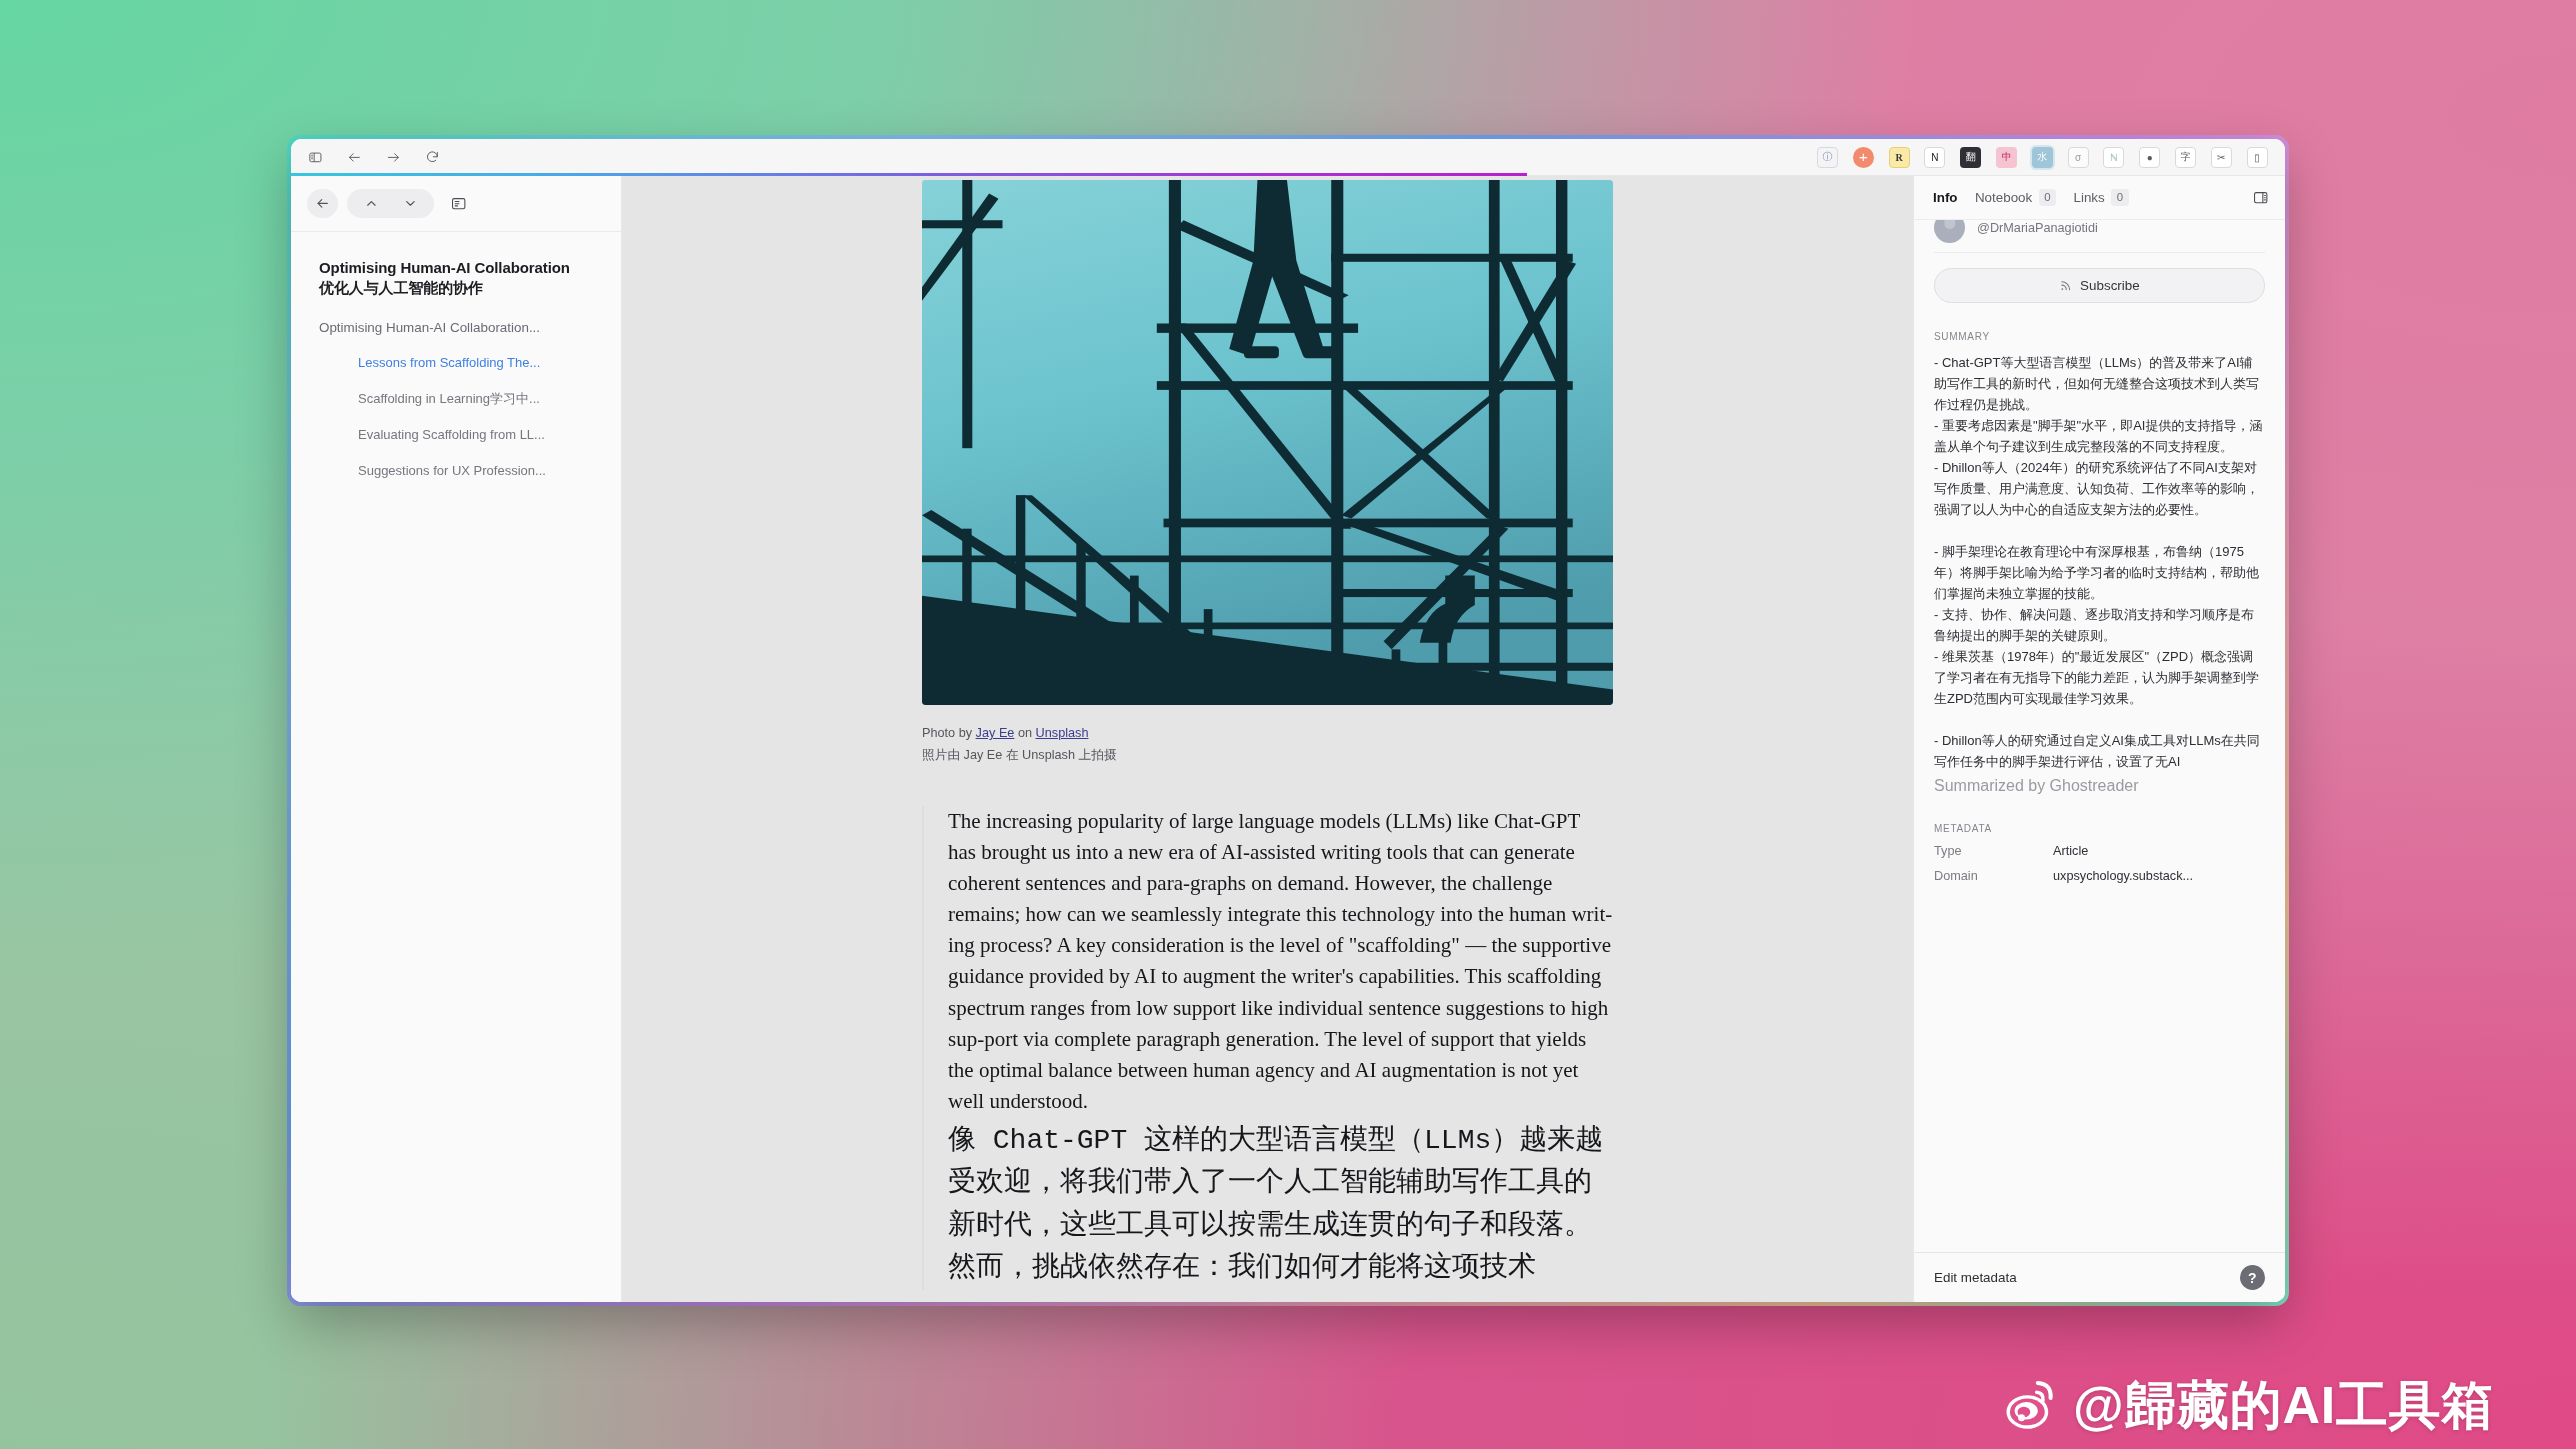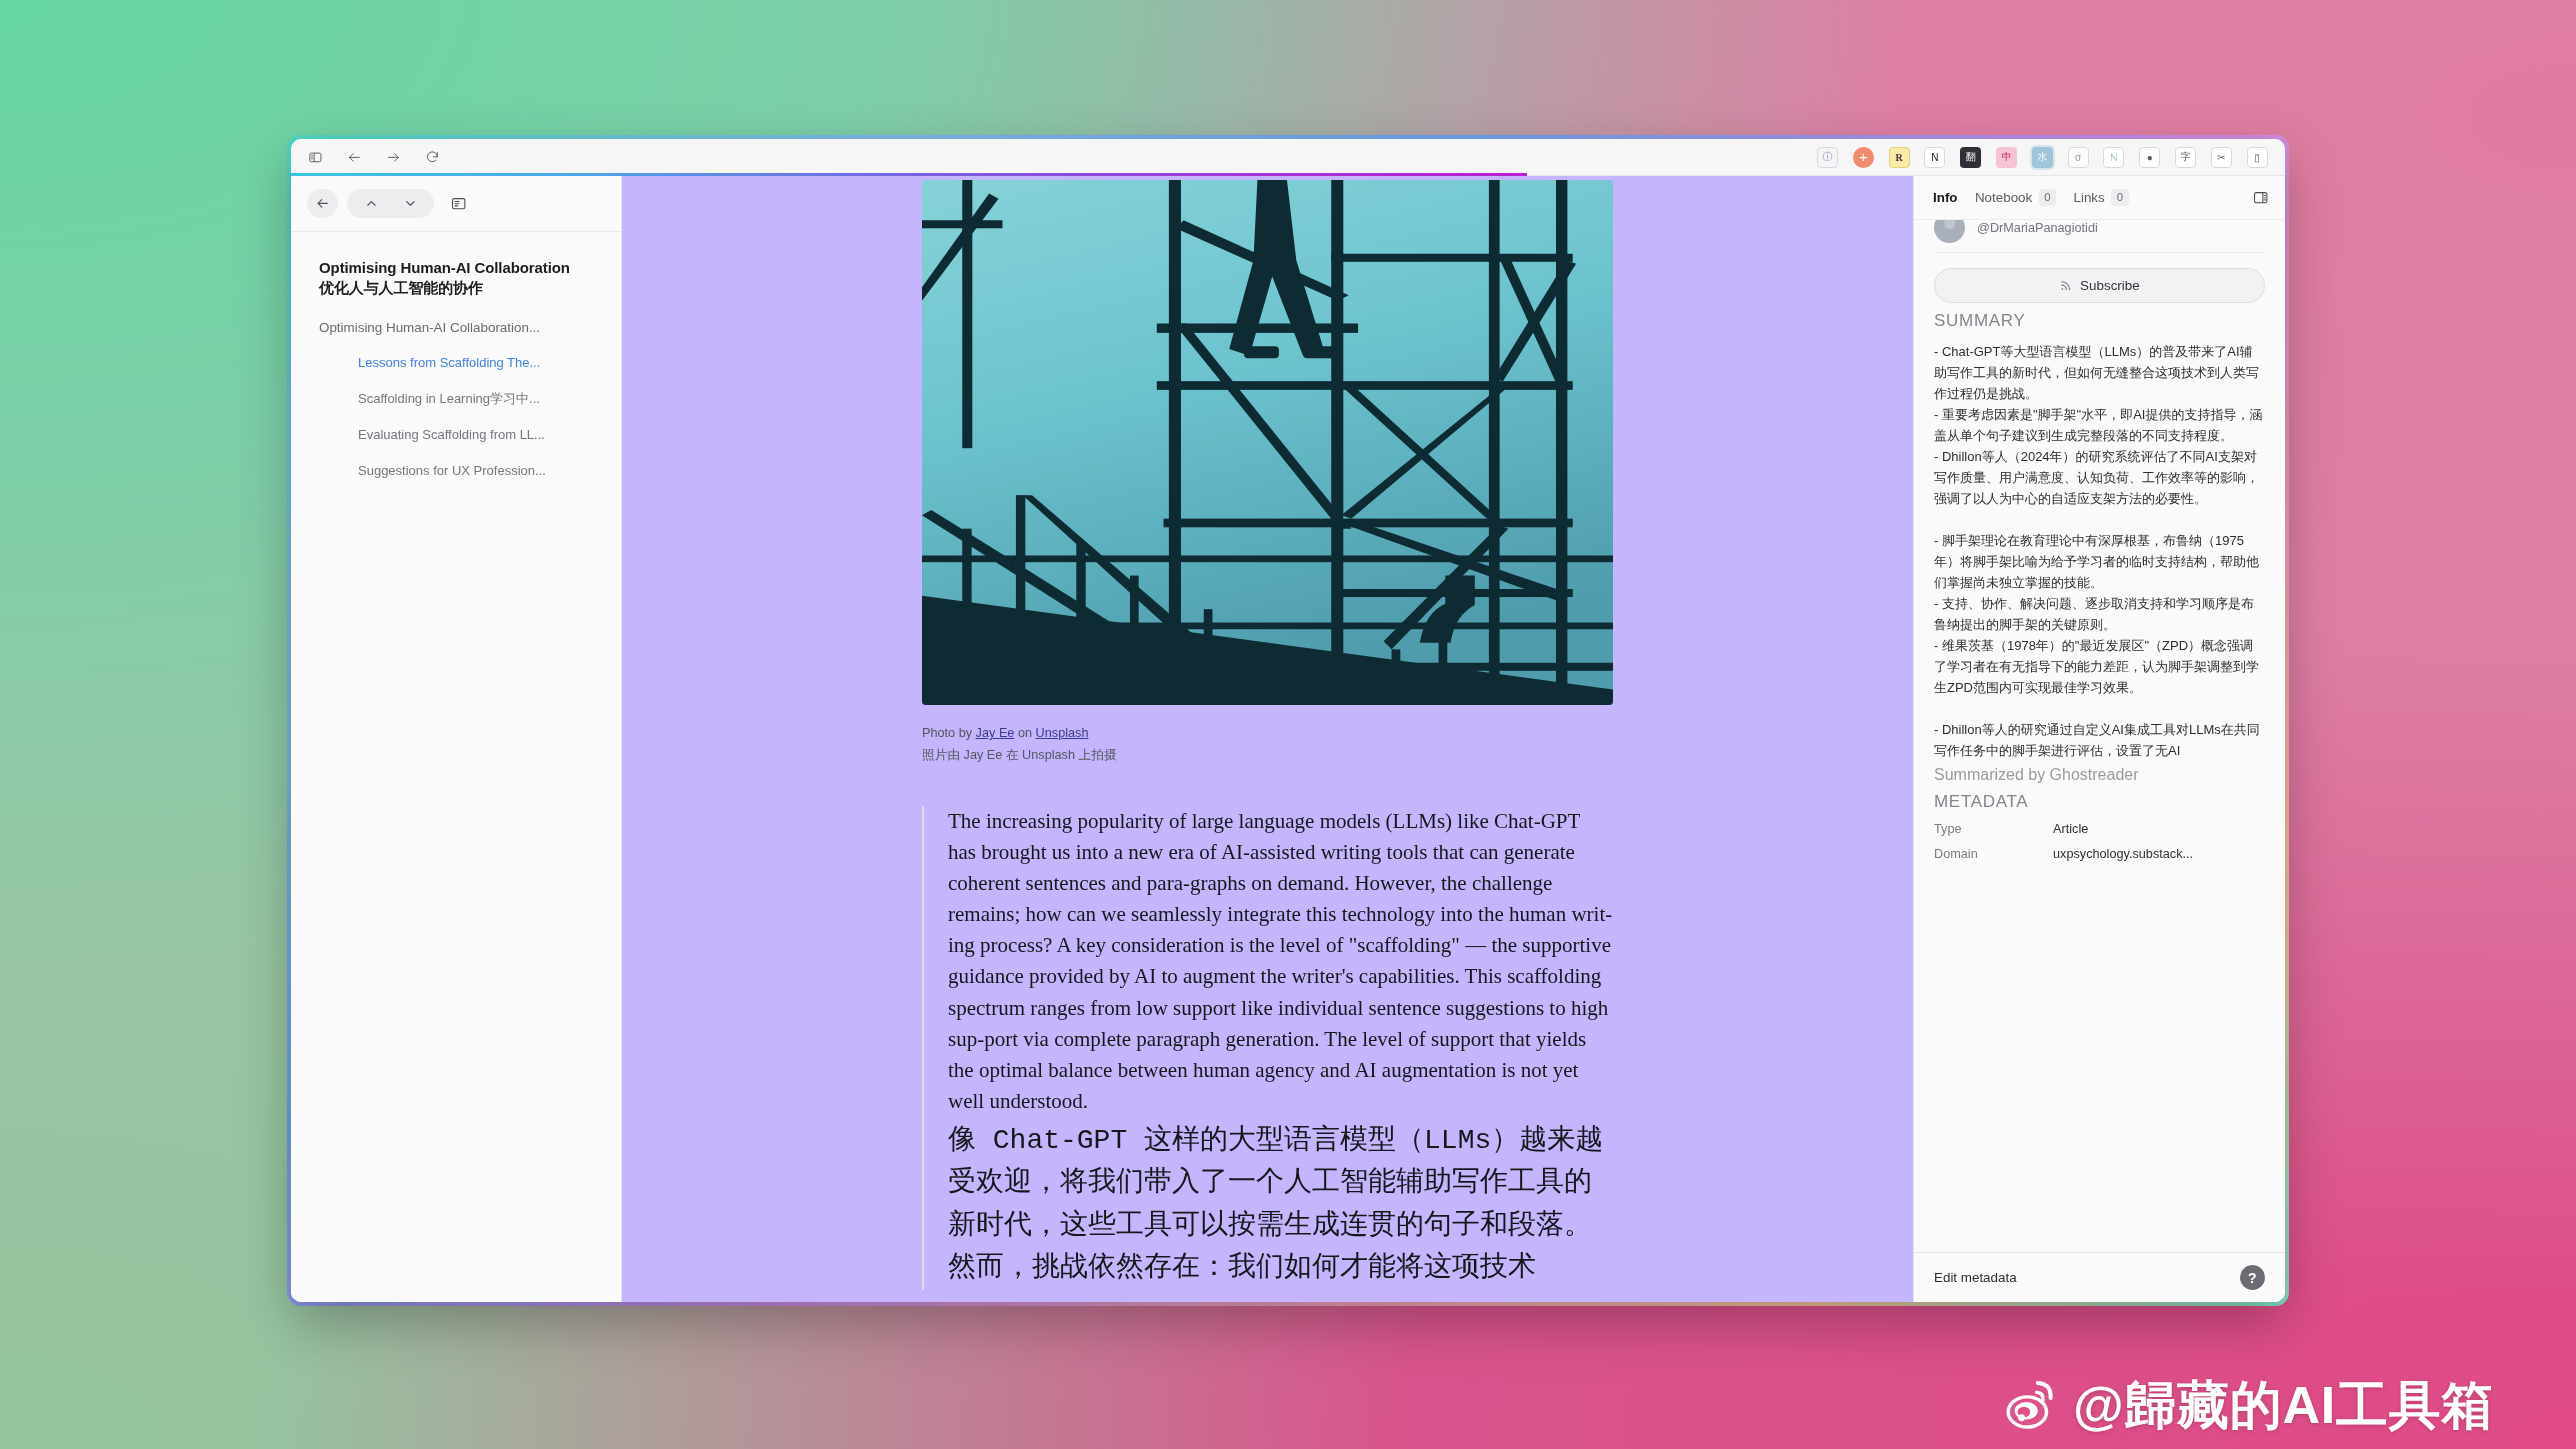--- a/index.html
+++ b/index.html
@@ -136,21 +136,21 @@
   .toc-l2 {
     font-size: 13px; color: #76777e; line-height: 1.3;
     padding-left: 39px;
     white-space: nowrap; overflow: hidden; text-overflow: ellipsis;
   }
   .toc-l2.active { color: #3E7FE0; }
 
   
   #reader {
     flex: 1;
-    background: #c4b5fd;
+    background: #e5e5e5;
     position: relative;
     overflow: hidden;
   }
   #reader-inner {
     width: 691px;
     margin: 0 auto;
     padding-top: 4px;
   }
   #hero {
     width: 691px; height: 525px;
@@ -246,22 +246,22 @@
     border: 0.7px solid #DEDEE1;
     border-radius: 670px;
     background: #F2F2F4;
     display: flex; align-items: center; justify-content: center;
     gap: 7.4px;
     font-size: 13.4px; color: #343539;
   }
   .subscribe svg { width: 13.4px; height: 13.4px; color: #77787f; }
 
   .sec-label {
-    margin-top: 8px;
-    font-size: 17px; letter-spacing: 0.7px;
+    margin-top: 28px;
+    font-size: 10px; letter-spacing: 0.7px;
     color: #85868d;
   }
   .sum-text {
     margin-top: 9.4px;
     font-size: 13px;
     line-height: 1.62;
     color: #2d2e33;
     white-space: pre-wrap;
   }
   .sum-by {

